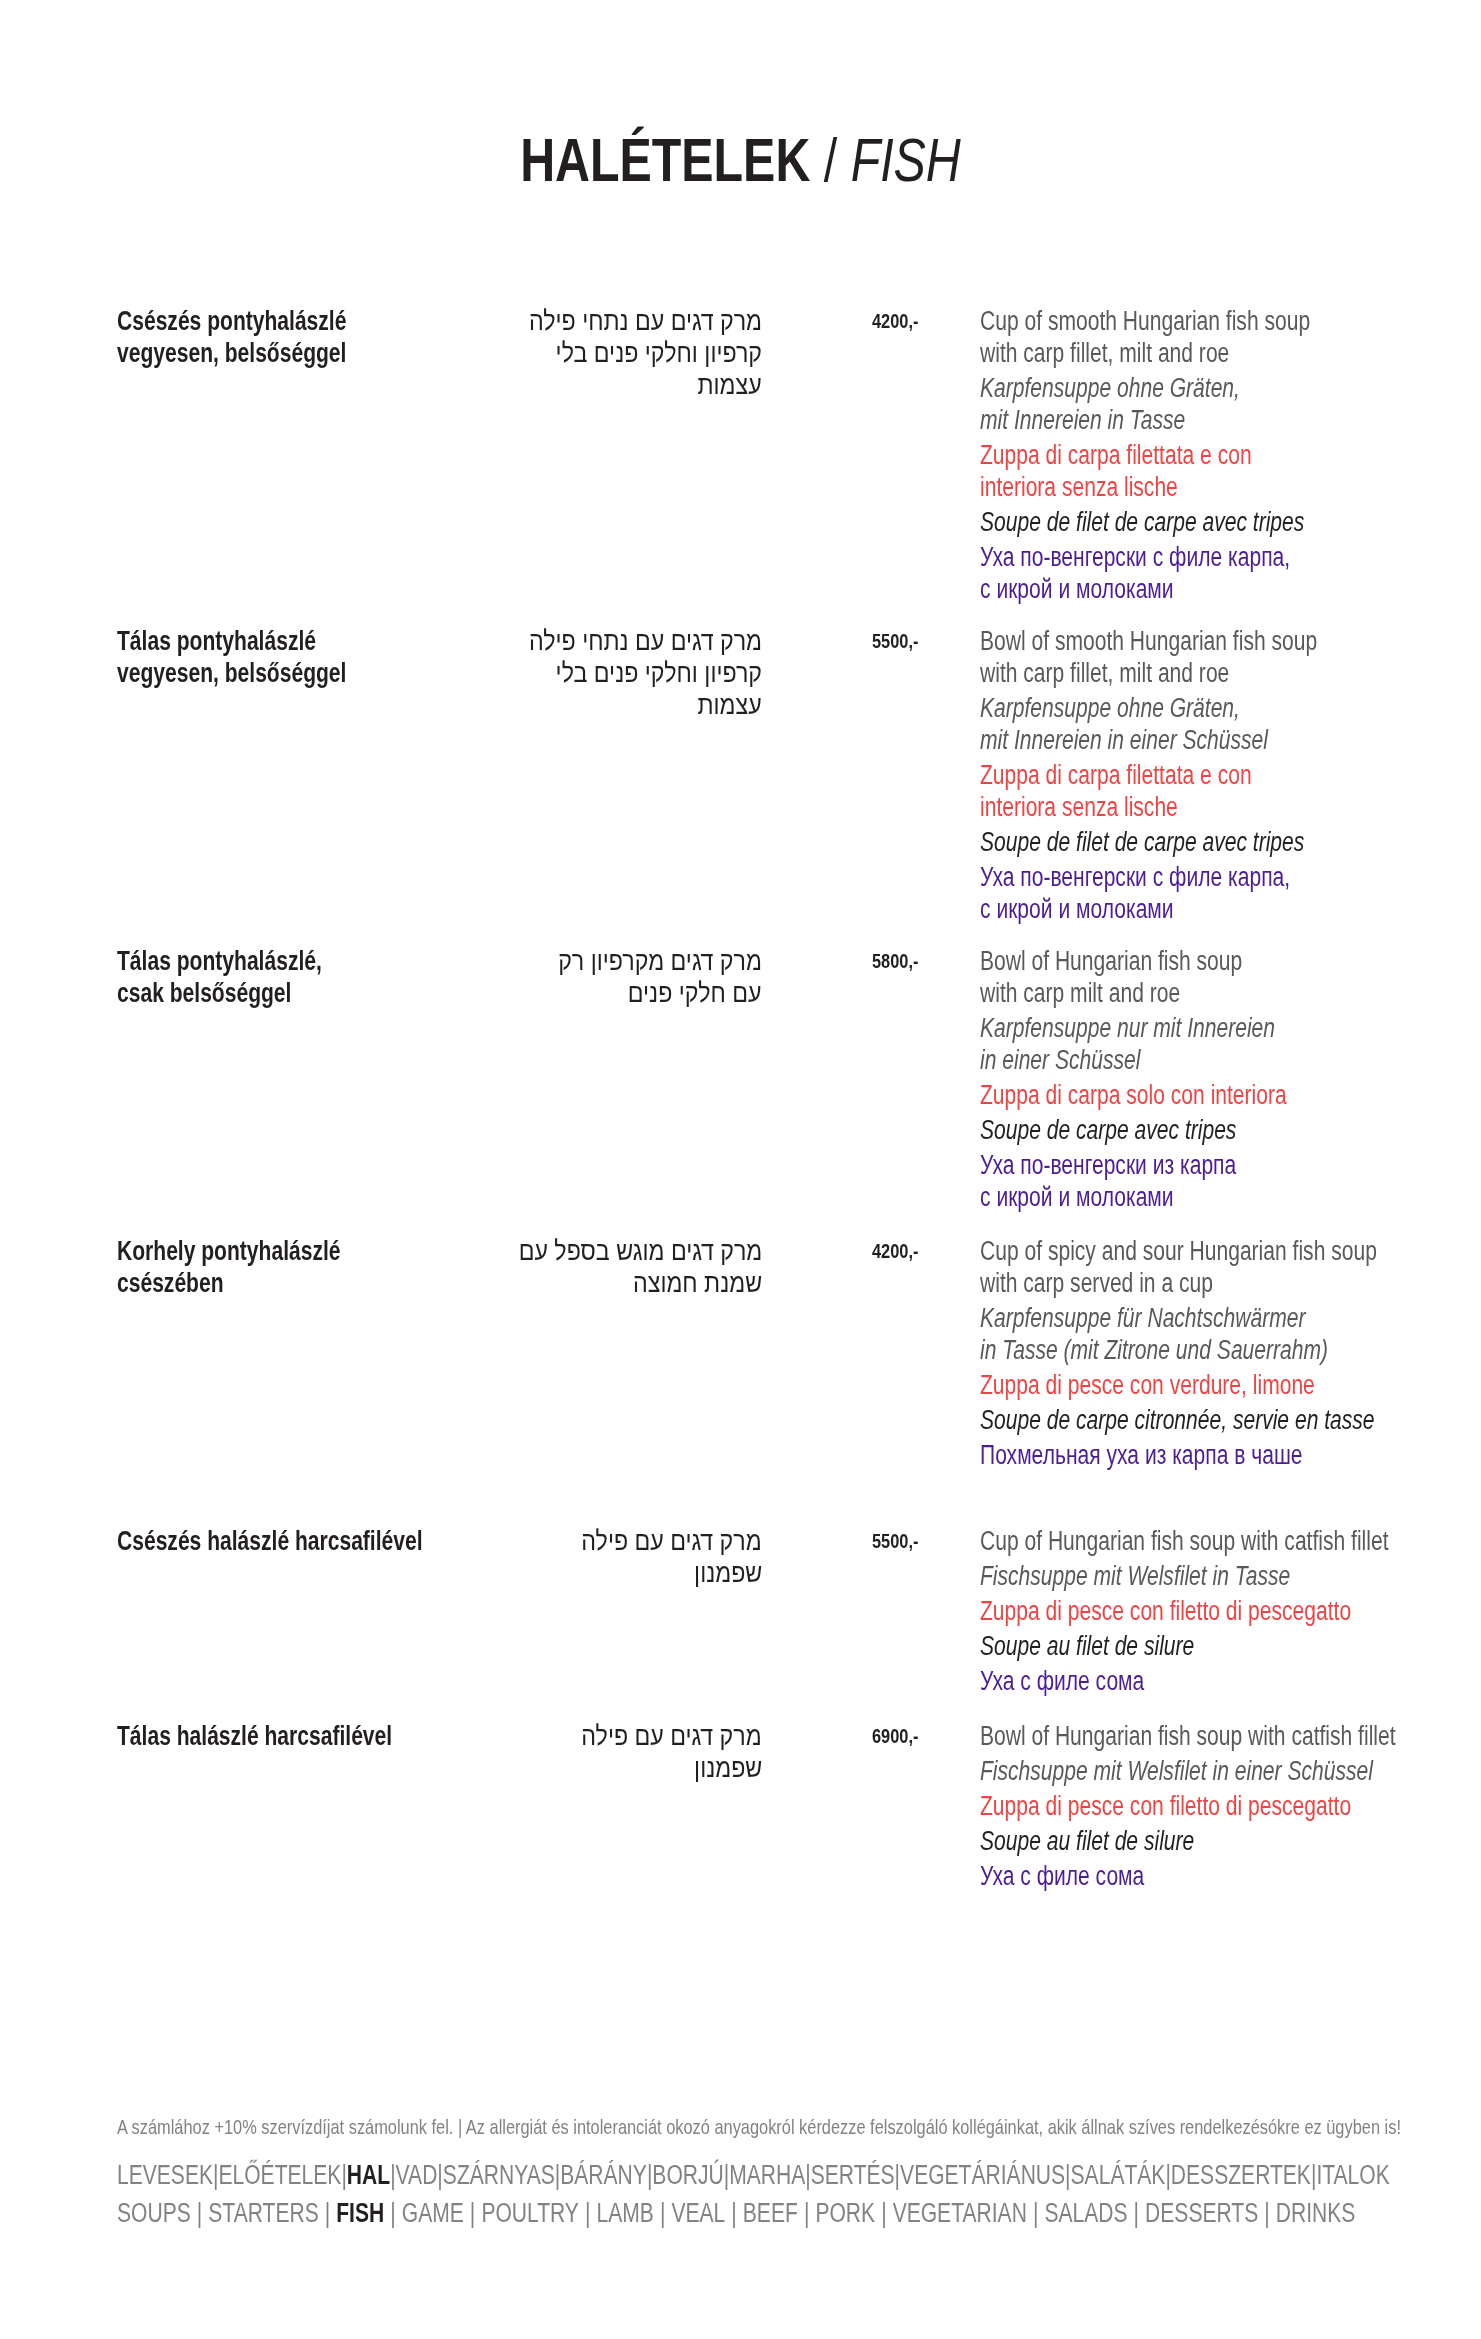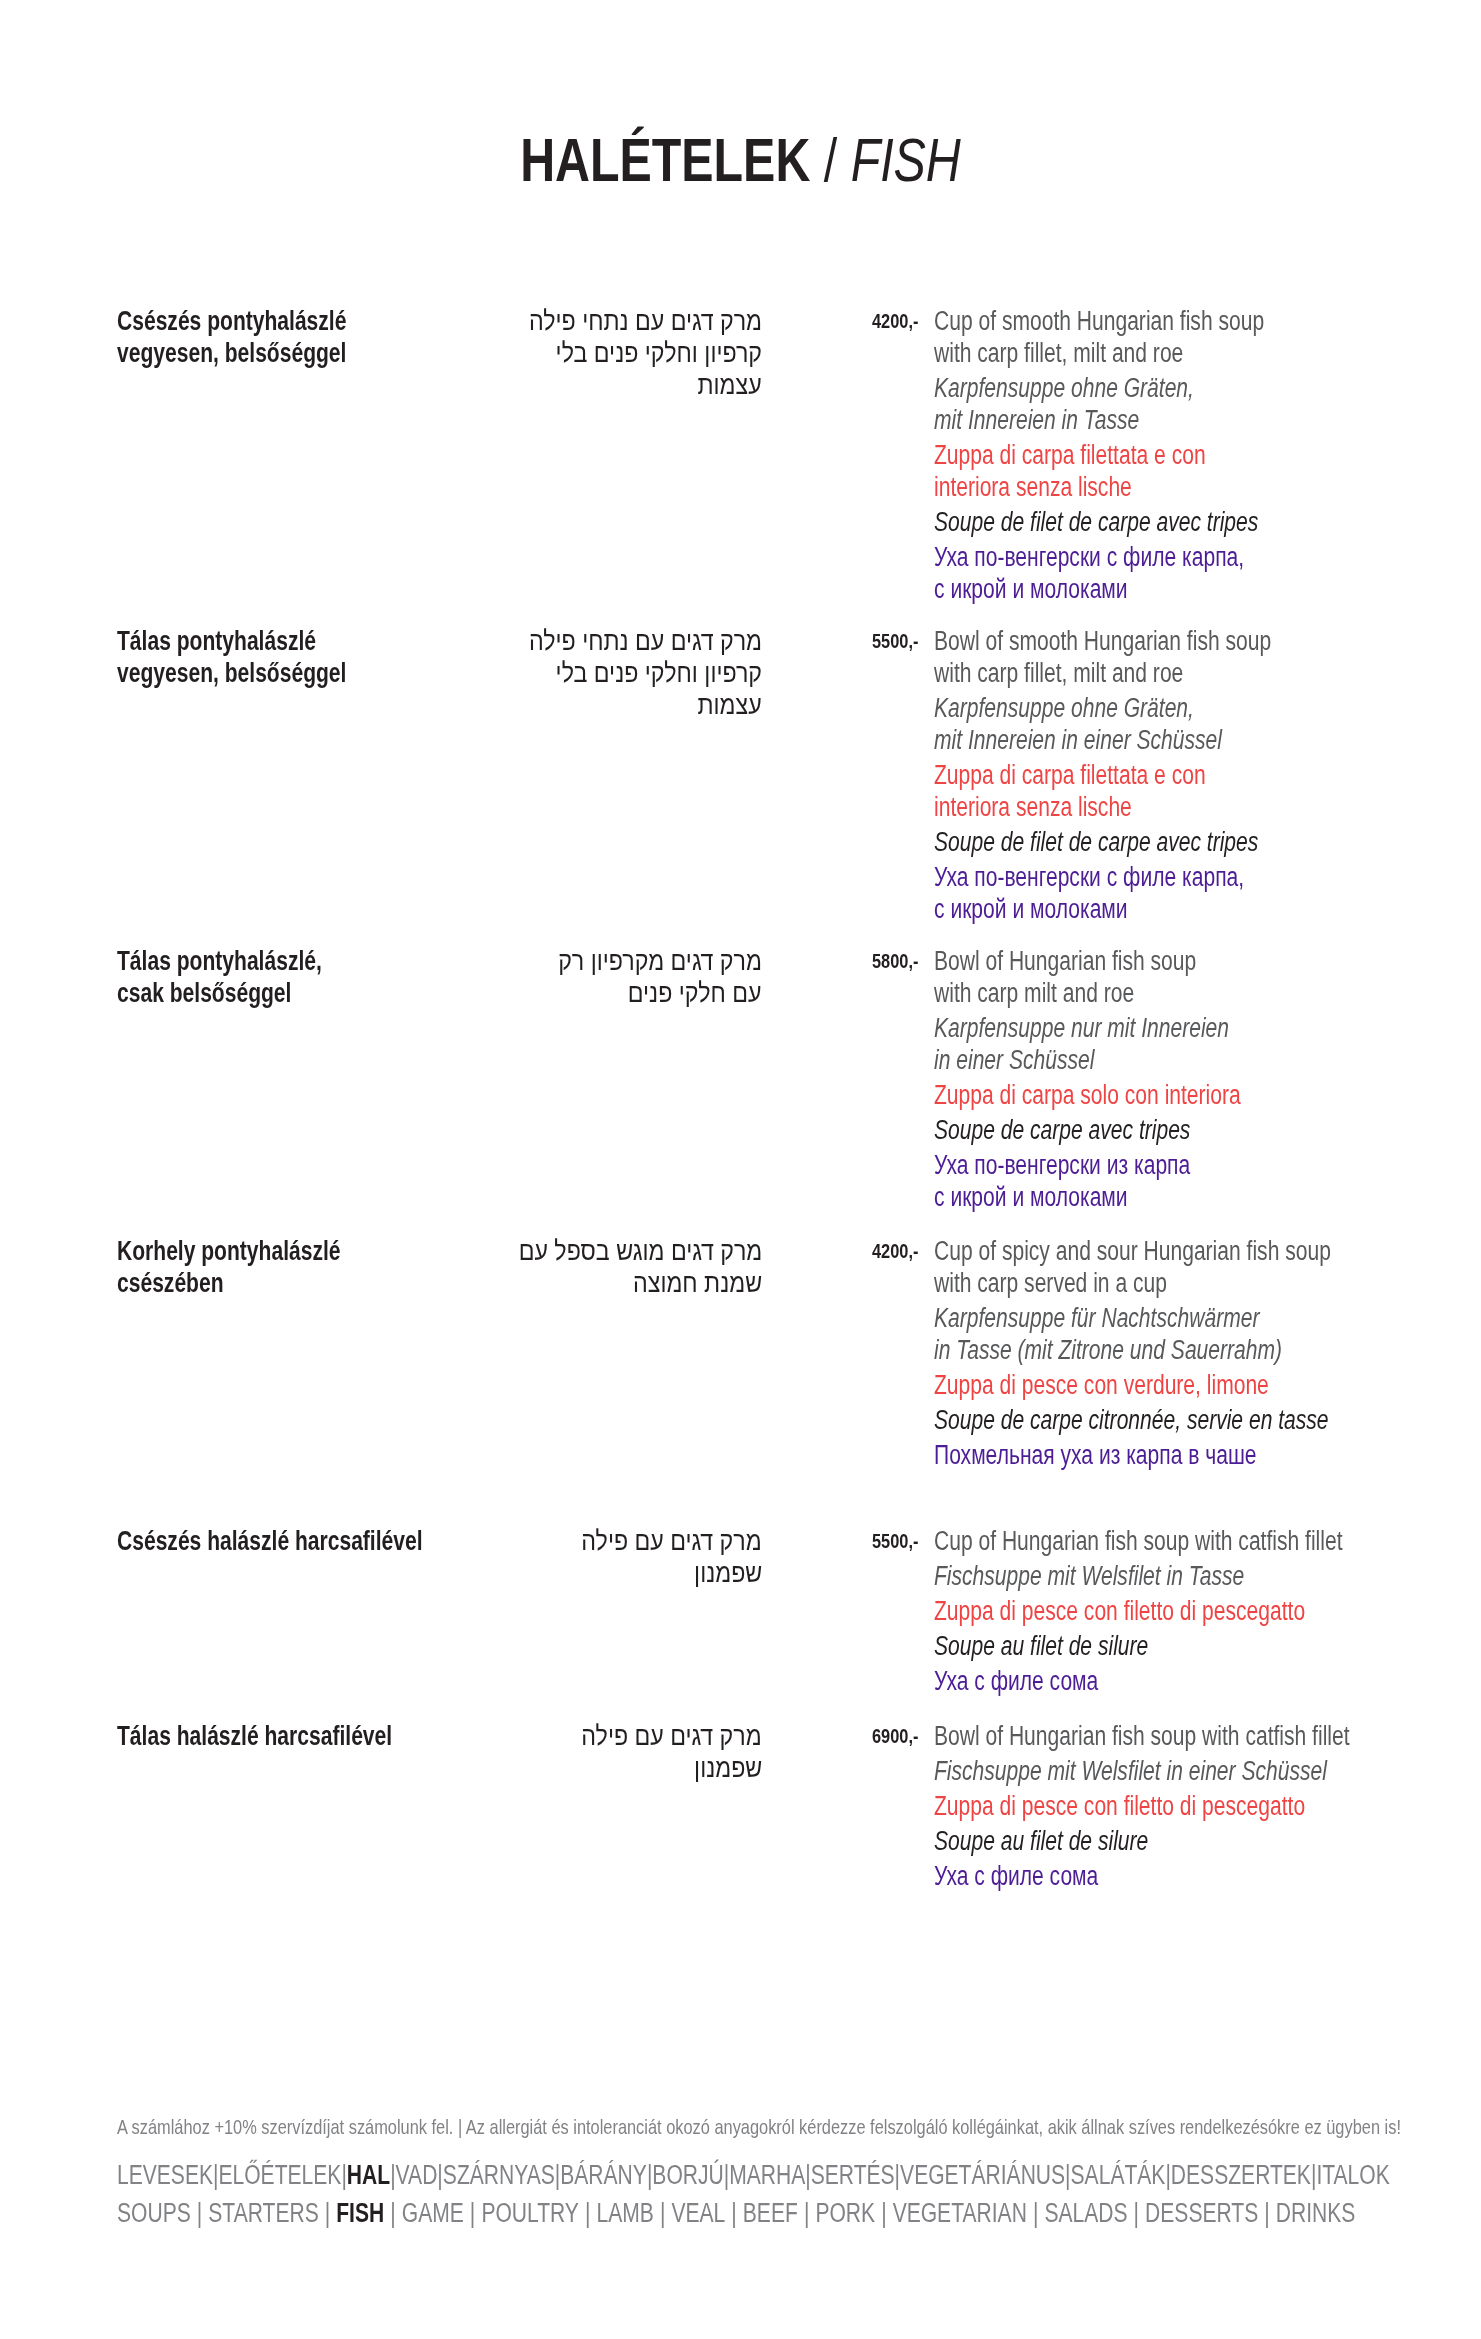--- a/index.html
+++ b/index.html
@@ -15,21 +15,21 @@
   #title .en { font-style: italic; font-weight: 400; }
 
   .item { position: absolute; left: 0; width: 1481px; }
   .item .name { position: absolute; left: 117px; top: 0; font-weight: 700; font-size: 27px; line-height: 32px; width: 380px; }
   .item .name div { height: 32px; }
   .item .hebrew { position: absolute; left: 440px; width: 322px; top: 0; text-align: right; direction: rtl; font-size: 27px; line-height: 32px; color: #231f20; }
   .item .hebrew div { height: 32px; }
   .item .price { position: absolute; left: 836px; top: 0; font-weight: 700; font-size: 21px; line-height: 32px; margin-left: 36px; }
   .item .desc { position: absolute; left: 934px; top: 0; width: 520px; font-size: 27px; }
   .desc .blk { margin-bottom: 3px; }
-  .desc .ln { height: 32px; line-height: 32px; }
+  .desc .ln { height: 32px; line-height: 32px; margin-left: 46px; }
   .desc .en { color: #58595b; font-weight: 400; }
   .desc .de { color: #58595b; font-style: italic; }
   .desc .it { color: #ef4444; }
   .desc .fr { color: #231f20; font-style: italic; }
   .desc .ru { color: #4c1d95; }
 
   #footer-note { position: absolute; left: 117px; top: 2113px; font-size: 21px; color: #808285; line-height: 28px; }
   .nav-row { position: absolute; left: 117px; width: 1236px; font-size: 27px; line-height: 34px; color: #808285;
              display: flex; justify-content: space-between; }
   #nav-hu { top: 2158px; }

